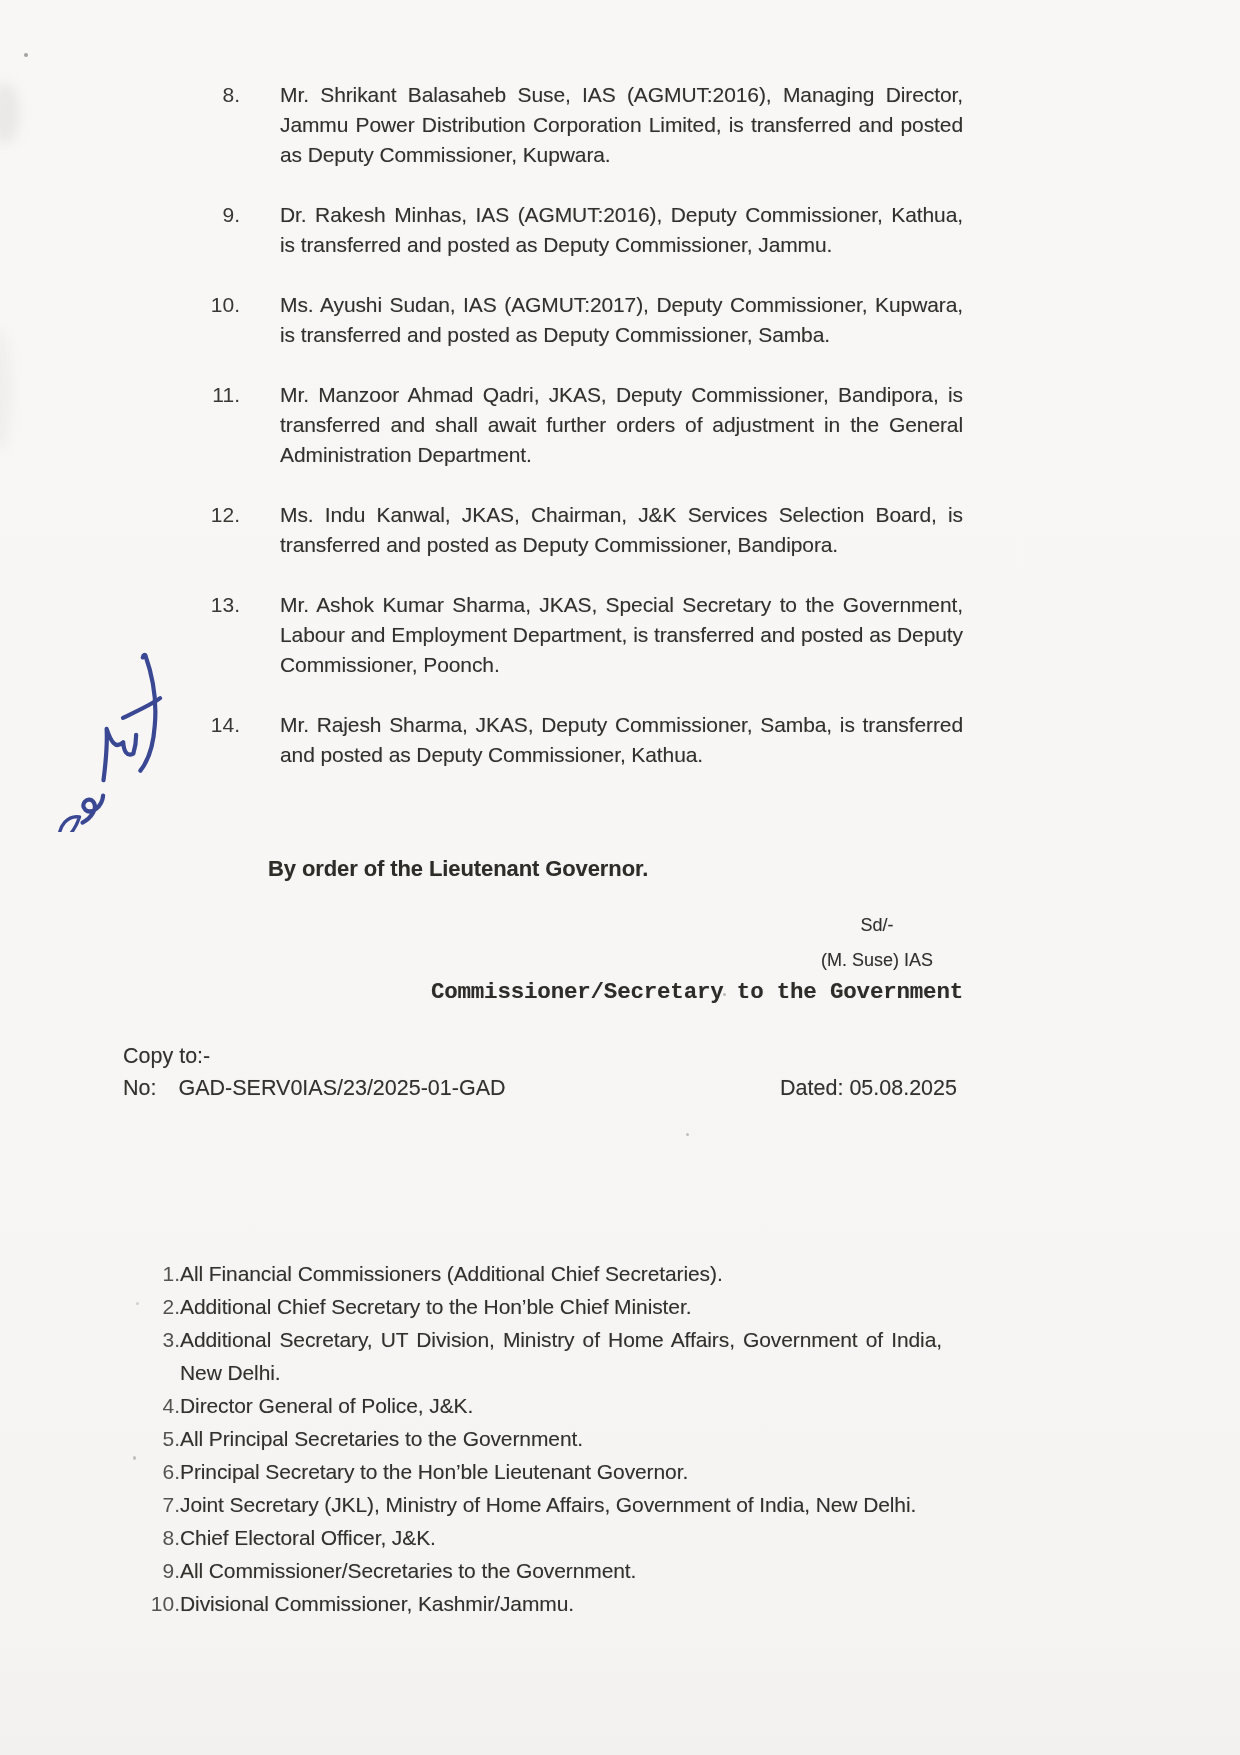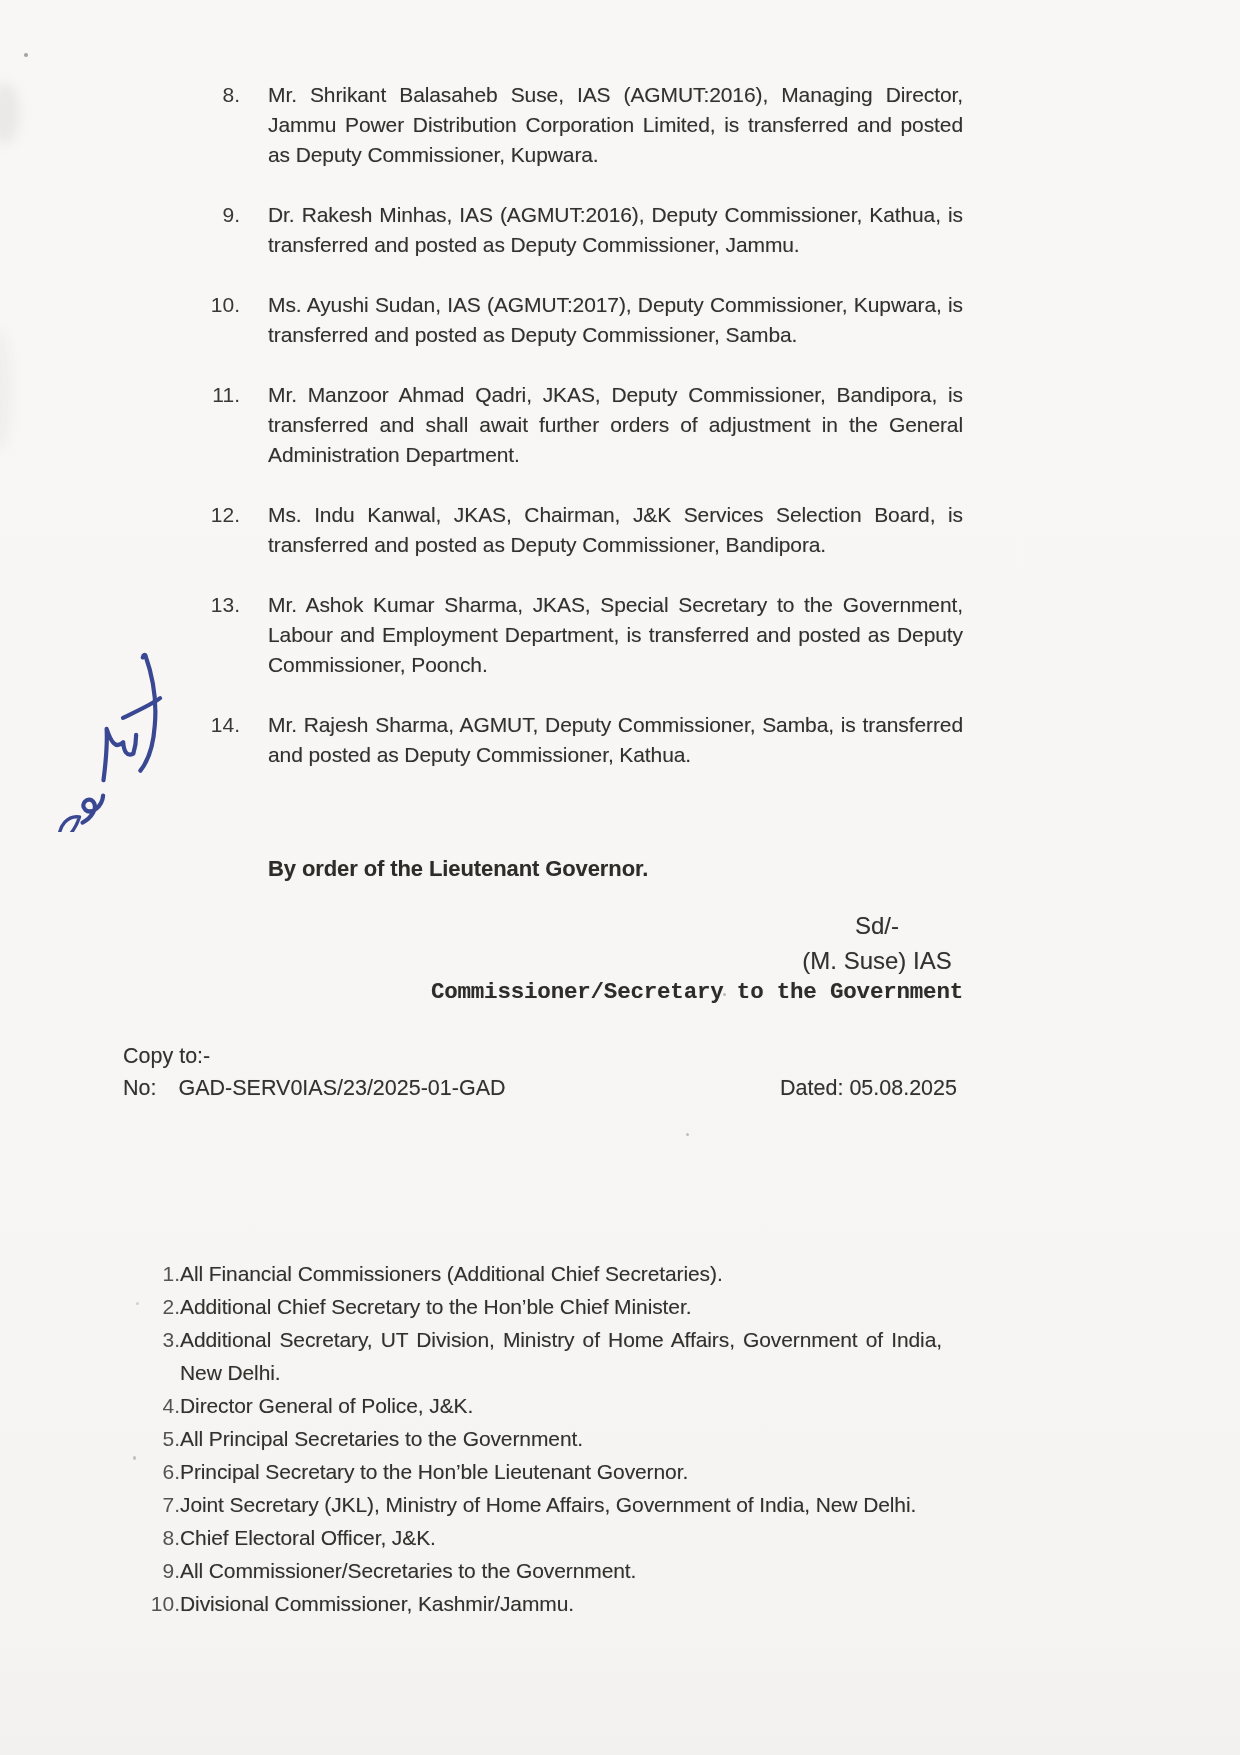--- a/index.html
+++ b/index.html
@@ -19,37 +19,37 @@
   .speck{position:absolute;background:#7d7d7b;border-radius:50%;}
 
   
   .order-list{position:absolute;left:203px;top:80px;width:760px;}
   .order-item{display:flex;margin-bottom:30px;}
   .order-item .num{
     flex:0 0 37px;text-align:right;
     font-size:21px;line-height:30px;color:#3a3835;
   }
   .order-item .txt{
-    margin-left:28px;width:695px;
+    margin-left:40px;width:695px;
     font-size:21px;line-height:30px;
     text-align:justify;letter-spacing:-0.1px;
     color:#33312e;
     text-shadow:0 0 0.8px rgba(70,68,64,.35);
   }
 
   .by-order{
     position:absolute;left:268px;top:856px;
     font-size:22px;font-weight:700;color:#2e2c29;
     letter-spacing:-0.1px;
     text-shadow:0 0 0.8px rgba(60,58,54,.3);
   }
 
   .sd-block{
     position:absolute;right:268px;top:908px;width:190px;
-    text-align:center;font-size:24px;line-height:35px;color:#33312e;
+    text-align:center;font-size:18px;line-height:35px;color:#33312e;
     text-shadow:0 0 0.8px rgba(70,68,64,.35);
   }
   .designation{
     position:absolute;right:277px;top:979px;
     font-size:22.5px;font-weight:700;color:#2e2c29;
     letter-spacing:-0.2px;
     text-shadow:0 0 0.8px rgba(60,58,54,.3);
     font-family:Liberation Mono, monospace;
   }
 
@@ -127,21 +127,21 @@
       <div class="order-item">
     <span class="num">12.</span>
     <div class="txt">Ms. Indu Kanwal, JKAS, Chairman, J&amp;K Services Selection Board, is transferred and posted as Deputy Commissioner, Bandipora.</div>
   </div>
       <div class="order-item">
     <span class="num">13.</span>
     <div class="txt">Mr. Ashok Kumar Sharma, JKAS, Special Secretary to the Government, Labour and Employment Department, is transferred and posted as Deputy Commissioner, Poonch.</div>
   </div>
       <div class="order-item">
     <span class="num">14.</span>
-    <div class="txt">Mr. Rajesh Sharma, AGMUT, Deputy Commissioner, Samba, is transferred and posted as Deputy Commissioner, Kathua.</div>
+    <div class="txt">Mr. Rajesh Sharma, JKAS, Deputy Commissioner, Samba, is transferred and posted as Deputy Commissioner, Kathua.</div>
   </div>
     </div>
 
   <div class="by-order">By order of the Lieutenant Governor.</div>
 
   <div class="sd-block">
     <div>Sd/-</div>
     <div>(M. Suse) IAS</div>
   </div>
   <div class="designation">Commissioner/Secretary to the Government</div>

